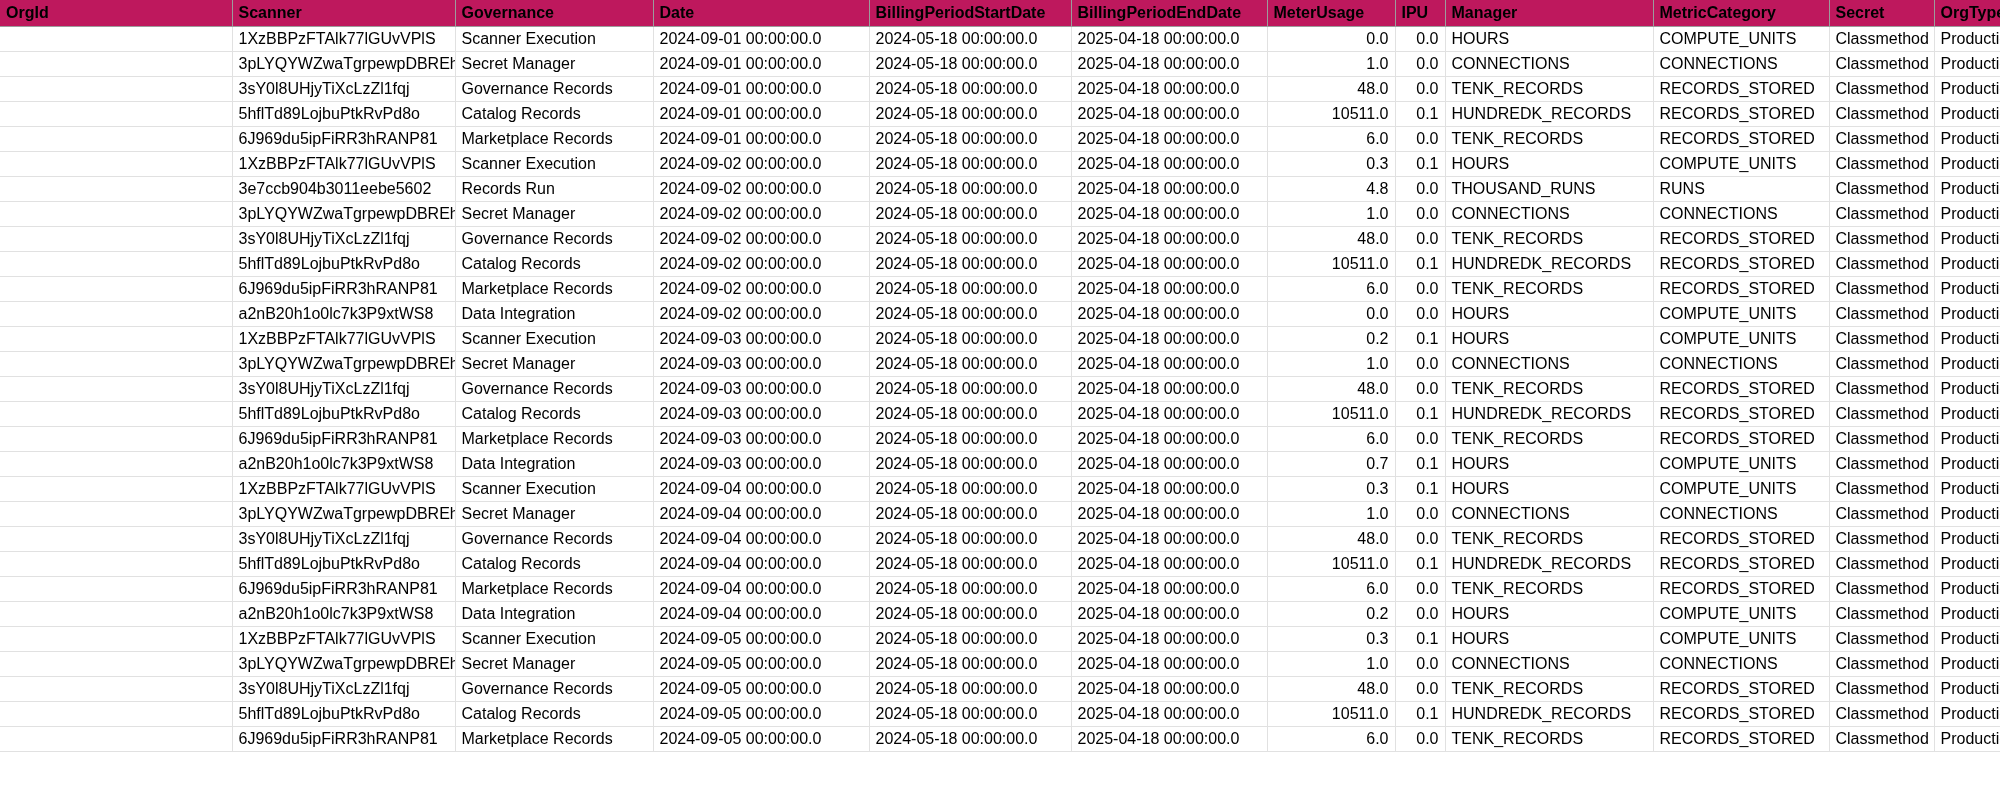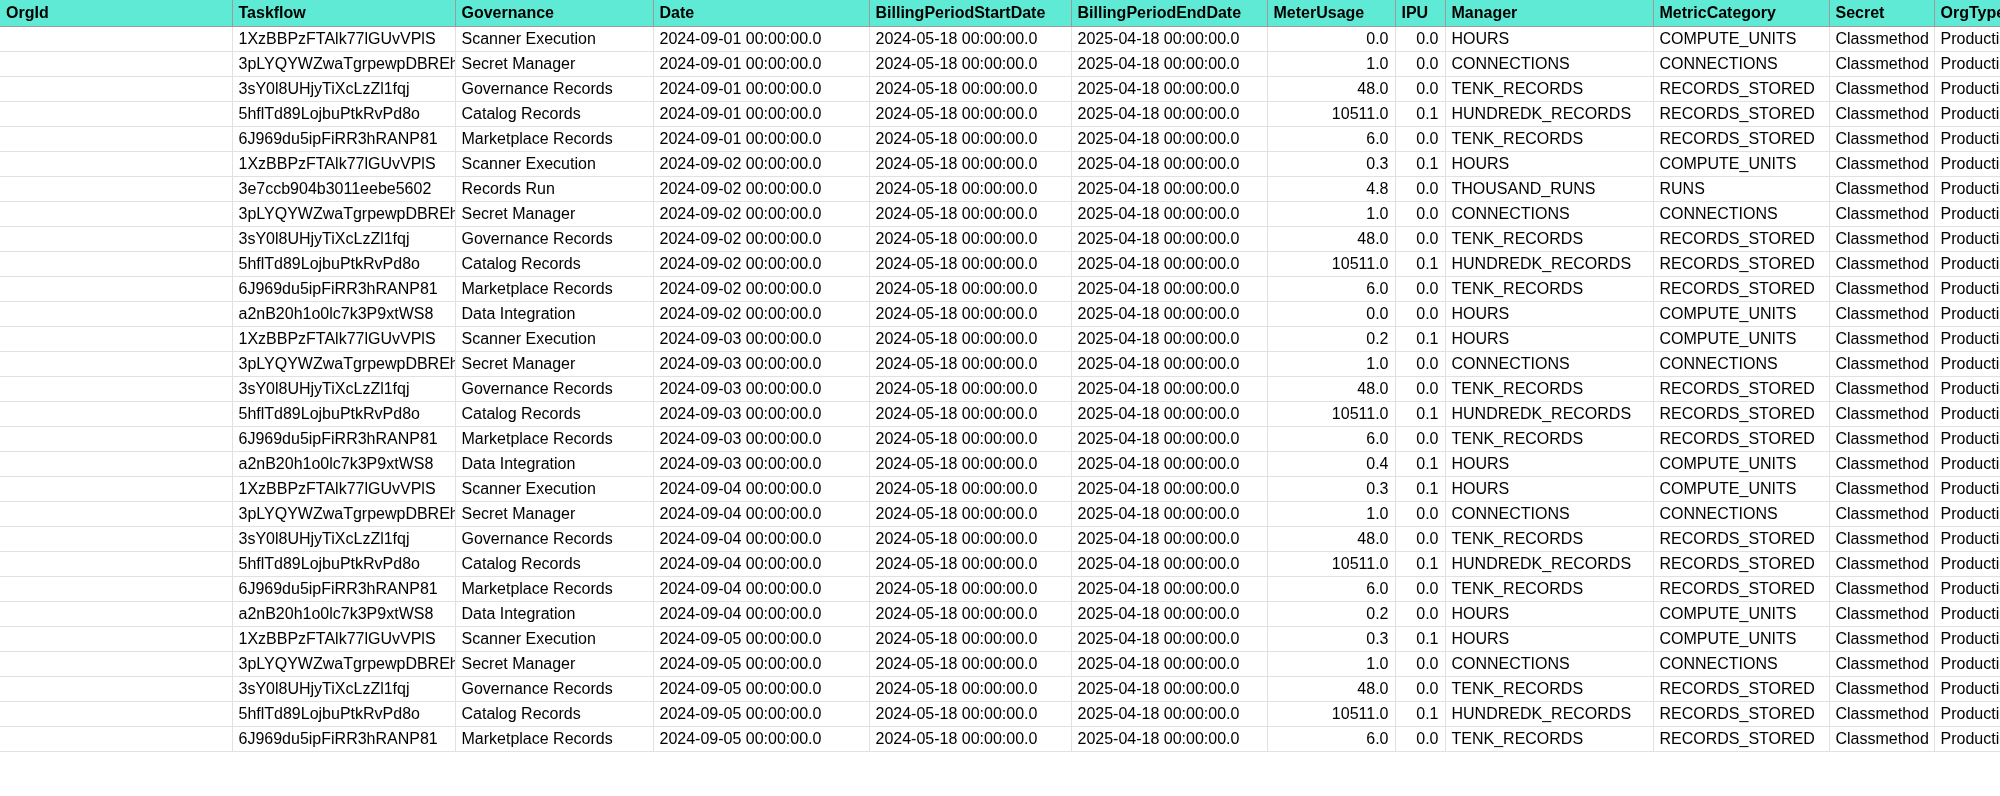--- a/index.html
+++ b/index.html
@@ -10,21 +10,21 @@
     background: #fff;
     overflow: hidden;
     width: 2000px;
   }
   table {
     border-collapse: collapse;
     width: 2000px;
     table-layout: fixed;
   }
   thead th {
-    background: #5eead4;
+    background: #be185d;
     text-align: left;
     font-weight: 700;
     padding: 4px 6px;
     border-right: 1px solid #9c9c9c;
     border-bottom: 1px solid #9c9c9c;
     white-space: nowrap;
     overflow: hidden;
   }
   tbody td {
     padding: 3px 6px;
@@ -62,21 +62,21 @@
       <col class="c-usage">
       <col class="c-ipu">
       <col class="c-scalar">
       <col class="c-metric">
       <col class="c-orgname">
       <col class="c-orgtype">
     </colgroup>
   <thead>
     <tr id="header-row">
         <th>OrgId</th>
-        <th>Taskflow</th>
+        <th>Scanner</th>
         <th>Governance</th>
         <th>Date</th>
         <th>BillingPeriodStartDate</th>
         <th>BillingPeriodEndDate</th>
         <th>MeterUsage</th>
         <th>IPU</th>
         <th>Manager</th>
         <th>MetricCategory</th>
         <th>Secret</th>
         <th>OrgType</th>
@@ -321,21 +321,21 @@
         <td>Classmethod</td>
         <td>Production</td>
       </tr>
       <tr>
         <td></td>
         <td>a2nB20h1o0lc7k3P9xtWS8</td>
         <td>Data Integration</td>
         <td>2024-09-03 00:00:00.0</td>
         <td>2024-05-18 00:00:00.0</td>
         <td>2025-04-18 00:00:00.0</td>
-        <td class="num">0.4</td>
+        <td class="num">0.7</td>
         <td class="num">0.1</td>
         <td>HOURS</td>
         <td>COMPUTE_UNITS</td>
         <td>Classmethod</td>
         <td>Production</td>
       </tr>
       <tr>
         <td></td>
         <td>1XzBBPzFTAlk77lGUvVPlS</td>
         <td>Scanner Execution</td>

